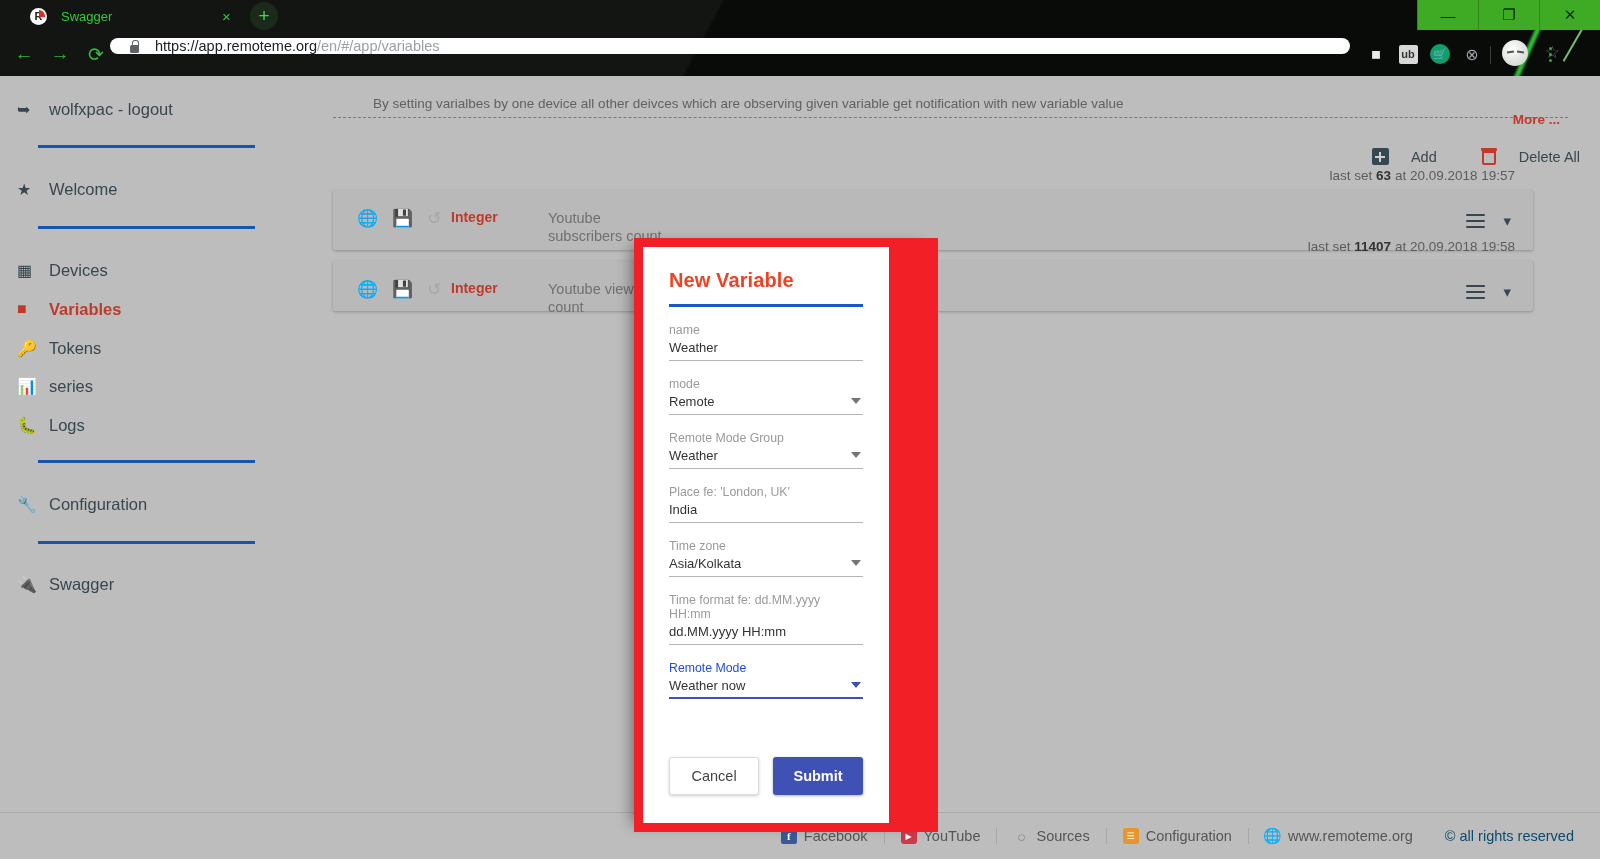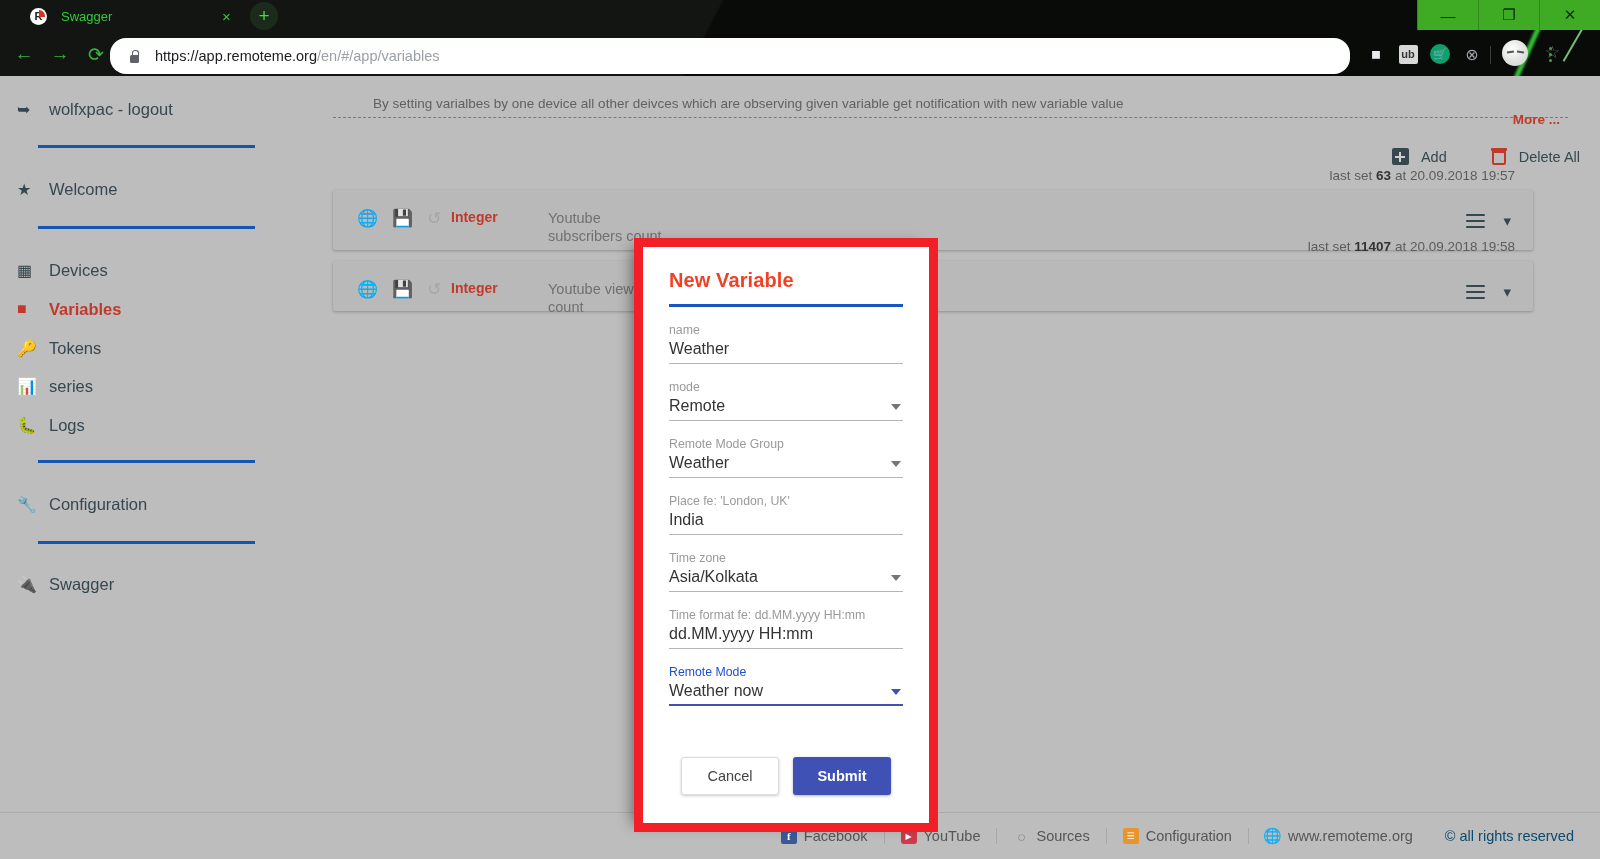--- a/index.html
+++ b/index.html
@@ -33,21 +33,21 @@
   .wctl{width:60px;height:30px;display:flex;align-items:center;justify-content:center;color:#0a2f0a;font-size:15px;
      background:#3faa24;border-left:1px solid #2f8a1c;cursor:pointer;}
   #wctl-close{background:#3faa24;}
   
   #toolbar{position:absolute;left:0;top:32px;height:44px;width:100%;}
   .navbtn{position:absolute;top:10px;width:24px;height:24px;color:#3ab83e;font-size:19px;
      display:flex;align-items:center;justify-content:center;cursor:pointer;}
   #nav-back{left:12px;}
   #nav-forward{left:48px;}
   #nav-reload{left:84px;}
-  #omnibox{position:absolute;left:110px;top:6px;height:36px;width:1240px;background:#fff;border-radius:16px;
+  #omnibox{position:absolute;left:110px;top:6px;height:16px;width:1240px;background:#fff;border-radius:16px;
       display:flex;align-items:center;box-sizing:border-box;padding:0 14px;}
   #lock-icon{width:13px;height:13px;flex:none;margin-left:4px;position:relative;}
   #lock-icon::before{content:"";position:absolute;left:2px;top:5px;width:9px;height:8px;background:#5f6368;border-radius:1.5px;}
   #lock-icon::after{content:"";position:absolute;left:4px;top:0px;width:5px;height:7px;border:1.7px solid #5f6368;
       border-bottom:none;border-radius:3px 3px 0 0;}
   #url-text{margin-left:14px;font-size:14.5px;color:#9aa0a6;white-space:nowrap;}
   #url-text .host{color:#202124;}
   #omni-key{position:absolute;right:78px;top:12px;color:#5f6368;font-size:14px;cursor:pointer;}
   #omni-star{position:absolute;right:40px;top:10px;color:#5f6368;font-size:17px;cursor:pointer;}
   .ext{position:absolute;top:10px;width:24px;height:24px;display:flex;align-items:center;justify-content:center;
@@ -78,21 +78,21 @@
   .side-sep{height:3px;background:#1557b0;margin:0 0 0 38px;width:217px;}
   #side-logout{margin-top:20px;}
   #side-logout .side-label{font-size:16.5px;}
   .side-item-active .side-label{color:#c0392b;font-weight:bold;}
   
   #content{position:absolute;left:300px;top:0;right:0;height:737px;}
   #info-bar{position:absolute;left:33px;top:20px;width:1235px;border-bottom:1px dashed #7a7a7a;padding-bottom:6px;}
   #info-text{font-size:13.5px;color:#616161;margin-left:40px;}
   #more-link{position:absolute;right:8px;top:16px;font-size:13.5px;color:#c0392b;font-weight:bold;cursor:pointer;padding-left:30px;}
   #action-bar{position:absolute;right:20px;top:72px;display:flex;gap:44px;align-items:center;}
-  .action{display:flex;align-items:center;gap:12px;cursor:pointer;}
+  .action{display:flex;align-items:center;gap:22px;cursor:pointer;}
   .action .lbl{font-size:14.5px;color:#37474f;}
   #add-icon{width:17px;height:17px;background:#37474f;border-radius:2px;position:relative;}
   #add-icon::before{content:"";position:absolute;left:7.5px;top:3.5px;width:2px;height:10px;background:#cfcfcf;}
   #add-icon::after{content:"";position:absolute;left:3.5px;top:7.5px;width:10px;height:2px;background:#cfcfcf;}
   #trash-icon{width:16px;height:17px;position:relative;}
   #trash-icon::before{content:"";position:absolute;left:1px;top:3px;width:14px;height:14px;border:2px solid #c0392b;
      border-radius:0 0 2px 2px;box-sizing:border-box;}
   #trash-icon::after{content:"";position:absolute;left:0;top:0px;width:16px;height:3px;background:#c0392b;border-radius:1px;}
   
   .var-row{position:absolute;left:33px;width:1200px;background:#b9b9b9;box-shadow:0 1px 3px rgba(0,0,0,.25);
@@ -121,27 +121,27 @@
   .fi{width:16px;height:16px;display:flex;align-items:center;justify-content:center;font-size:11px;
      color:#fff;border-radius:2px;flex:none;}
   #fi-fb{background:#3b5998;font-weight:bold;font-family:"Liberation Serif",serif;}
   #fi-yt{background:#cc3a4b;border-radius:3px;font-size:8px;}
   #fi-gh{background:transparent;color:#8a8a8a;font-size:15px;}
   #fi-doc{background:#e8952e;font-size:9px;}
   #fi-www{background:transparent;color:#3c9f3c;font-size:15px;}
   
   #modal-wrap{position:absolute;left:634px;top:162px;width:304px;height:594px;background:#f31f27;
       box-shadow:-10px 0 14px -8px rgba(0,0,0,.45);}
-  #modal{position:absolute;left:9px;top:9px;width:286px;height:576px;background:#fff;box-sizing:border-box;
+  #modal{position:absolute;left:9px;top:9px;width:246px;height:576px;background:#fff;box-sizing:border-box;
       padding:22px 26px 0 26px;}
   #modal-title{font-size:20px;font-weight:bold;color:#f04124;letter-spacing:.1px;}
   #modal-title-rule{height:3px;background:#1a56c4;margin-top:12px;}
   .field{margin-top:16px;position:relative;}
   .field .flabel{font-size:12.3px;color:#9a9a9a;}
-  .field .fvalue{font-size:16px;color:#333;margin-top:3px;padding-bottom:5px;border-bottom:1px solid #b5b5b5;}
+  .field .fvalue{font-size:13px;color:#333;margin-top:3px;padding-bottom:5px;border-bottom:1px solid #b5b5b5;}
   .field.focused .flabel{color:#1d4ed8;}
   .field.focused .fvalue{border-bottom:2.5px solid #3f51b5;padding-bottom:3.5px;}
   .caret{position:absolute;right:2px;bottom:11px;width:0;height:0;border-left:5.5px solid transparent;
      border-right:5.5px solid transparent;border-top:6px solid #757575;}
   .field.focused .caret{border-top-color:#3f51b5;}
   #modal-actions{position:absolute;left:26px;right:26px;bottom:28px;display:flex;justify-content:center;gap:14px;}
   #cancel-button{width:98px;height:38px;background:#fff;border:1px solid #dcdcdc;border-radius:3px;
       box-shadow:0 1px 3px rgba(0,0,0,.2);font-size:14.5px;color:#444;cursor:pointer;font-family:"Liberation Sans",sans-serif;}
   #submit-button{width:98px;height:38px;background:#3f51b5;border:none;border-radius:3px;
       box-shadow:0 1px 3px rgba(0,0,0,.3);font-size:14.5px;color:#fff;font-weight:bold;cursor:pointer;

